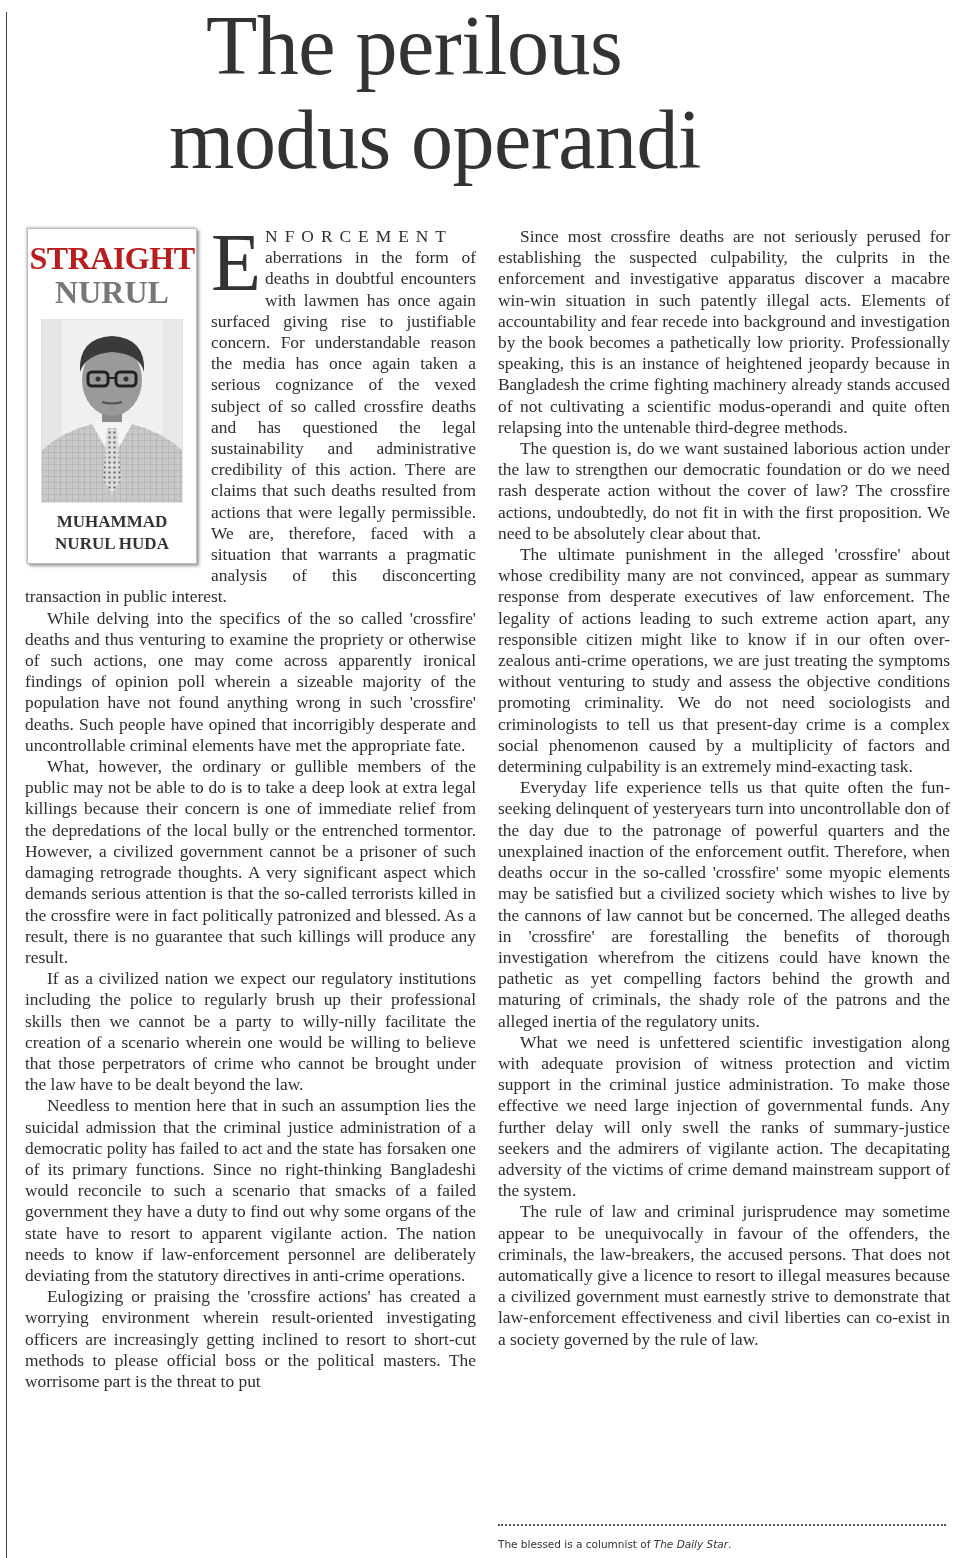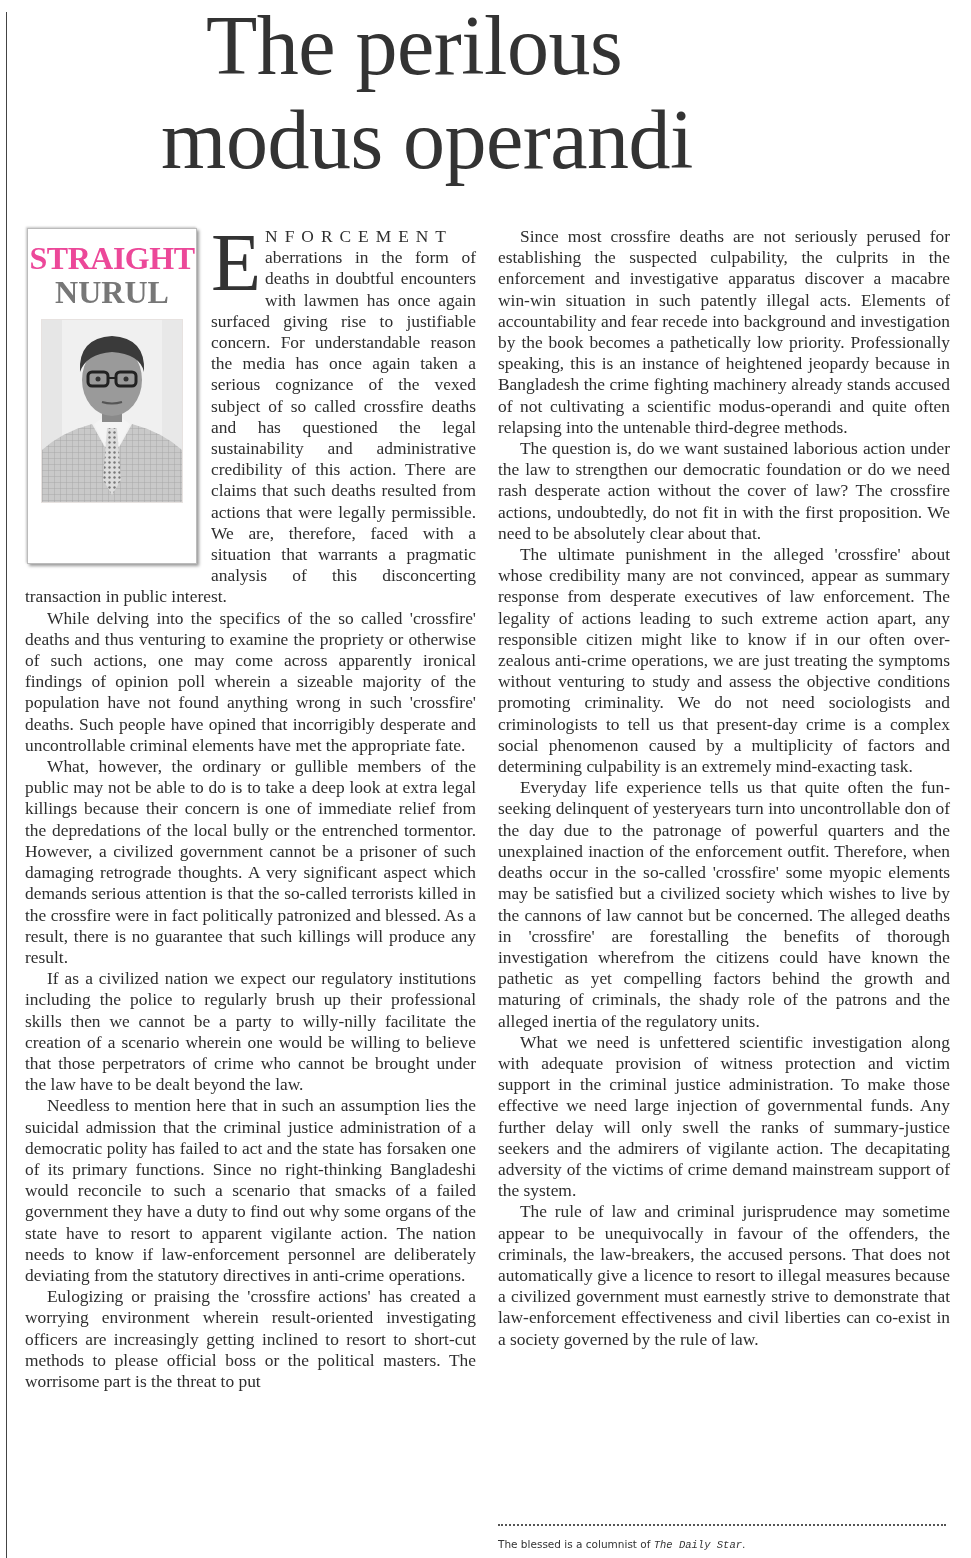--- a/index.html
+++ b/index.html
@@ -9,41 +9,41 @@
     font-family: "DejaVu Serif", serif;
   }
   .left-rule { position: absolute; left: 6px; top: 12px; width: 1px; height: 1546px; background: #444; }
   .headline {
     position: absolute; left: 0; width: 971px; top: 0;
     text-align: center;
     font-family: "Liberation Serif", serif;
     font-size: 84px; line-height: 84px; color: #333; letter-spacing: -0.5px;
   }
   .headline .l1 { position: absolute; top: 4px; left: 0; width: 828px; }
-  .headline .l2 { position: absolute; top: 98px; left: 0; width: 854px; }
+  .headline .l2 { position: absolute; top: 98px; left: 0; width: 854px; padding-left: 8px; }
 
   .col {
     position: absolute; top: 226px; width: 451px;
     font-family: "Liberation Serif", serif;
     font-size: 17.4px; line-height: 21.2px;
     text-align: justify; hyphens: auto;
   }
   .col.left { left: 25px; }
   .col.right { left: 498px; width: 452px; }
   .col p { margin: 0; text-indent: 22px; }
   .col p.noindent { text-indent: 0; }
 
   .box {
     float: left; width: 168px; height: 334px;
     margin: 2px 14px 4px 2px;
     border: 1px solid #bbb;
     box-shadow: 2px 2px 3px #999, -1px -1px 2px #ccc;
     background: #fff; text-align: center; position: relative;
   }
-  .box .t1 { font-family: "Liberation Serif", serif; font-weight: bold; font-size: 32px; line-height: 34px; color: #ec4899; margin-top: 12px; letter-spacing: -0.5px; }
+  .box .t1 { font-family: "Liberation Serif", serif; font-weight: bold; font-size: 32px; line-height: 34px; color: #b91c1c; margin-top: 12px; letter-spacing: -0.5px; }
   .box .t2 { font-family: "Liberation Serif", serif; font-weight: bold; font-size: 32px; line-height: 34px; color: #777; }
   .photo {
     width: 140px; height: 182px; margin: 10px auto 0; background: #f1f1f1; position: relative; overflow: hidden;
     border: 1px solid #e7e2e0;
   }
   .box .name { font-family: "Liberation Serif", serif; font-weight: bold; font-size: 17px; line-height: 22px; color: #333; margin-top: 8px; }
 
   .dropcap {
     float: left; font-family: "Liberation Serif", serif; font-size: 82px; line-height: 62px;
     margin: 2px 4px 0 0; color: #333; padding-top: 4px;
@@ -51,21 +51,21 @@
   .spaced { letter-spacing: 7px; font-family: Liberation Serif, serif; }
 
   .footer-rule {
     position: absolute; left: 498px; top: 1524px; width: 448px; height: 0;
     border-top: 2px dotted #555;
   }
   .footer-note {
     position: absolute; left: 498px; top: 1538px;
     font-family: "DejaVu Sans", sans-serif; font-size: 10.5px; color: #333;
   }
-  .footer-note i { font-style: italic; font-family: Liberation Mono, monospace; }
+  .footer-note i { font-style: italic; }
 </style>
 </head>
 <body>
 
 <div class="left-rule"></div>
 
 <h1 class="headline" style="margin:0;font-weight:normal;">
   <span class="l1">The perilous</span>
   <span class="l2">modus operandi</span>
 </h1>
@@ -104,20 +104,24 @@
 
         <rect x="46" y="52" width="20" height="14" rx="4" fill="none" stroke="#222" stroke-width="3"></rect>
         <rect x="74" y="52" width="20" height="14" rx="4" fill="none" stroke="#222" stroke-width="3"></rect>
         <line x1="66" y1="58" x2="74" y2="58" stroke="#222" stroke-width="2"></line>
         <circle cx="56" cy="59" r="2.5" fill="#333"></circle>
         <circle cx="84" cy="59" r="2.5" fill="#333"></circle>
 
         <path d="M60 82 Q70 85 80 82" stroke="#555" stroke-width="2" fill="none"></path>
       </svg>
     </div>
+    <div class="name">
+      <div>MUHAMMAD</div>
+      <div>NURUL HUDA</div>
+    </div>
   </div>
 
   <p class="noindent"><span class="dropcap">E</span><span class="spaced">NFORCEMENT</span><span> aberrations in the form of deaths in doubtful encounters with lawmen has once again surfaced giving rise to justifiable concern. For understandable reason the media has once again taken a serious cognizance of the vexed subject of so called crossfire deaths and has questioned the legal sustainability and administrative credibility of this action. There are claims that such deaths resulted from actions that were legally permissible. We are, therefore, faced with a situation that warrants a pragmatic analysis of this disconcerting transaction in public interest.</span></p>
   <p>While delving into the specifics of the so called 'crossfire' deaths and thus venturing to examine the propriety or otherwise of such actions, one may come across apparently ironical findings of opinion poll wherein a sizeable majority of the population have not found anything wrong in such 'crossfire' deaths. Such people have opined that incorrigibly desperate and uncontrollable criminal elements have met the appropriate fate.</p>
   <p>What, however, the ordinary or gullible members of the public may not be able to do is to take a deep look at extra legal killings because their concern is one of immediate relief from the depredations of the local bully or the entrenched tormentor. However, a civilized government cannot be a prisoner of such damaging retrograde thoughts. A very significant aspect which demands serious attention is that the so-called terrorists killed in the crossfire were in fact politically patronized and blessed. As a result, there is no guarantee that such killings will produce any result.</p>
   <p>If as a civilized nation we expect our regulatory institutions including the police to regularly brush up their professional skills then we cannot be a party to willy-nilly facilitate the creation of a scenario wherein one would be willing to believe that those perpetrators of crime who cannot be brought under the law have to be dealt beyond the law.</p>
   <p>Needless to mention here that in such an assumption lies the suicidal admission that the criminal justice administration of a democratic polity has failed to act and the state has forsaken one of its primary functions. Since no right-thinking Bangladeshi would reconcile to such a scenario that smacks of a failed government they have a duty to find out why some organs of the state have to resort to apparent vigilante action. The nation needs to know if law-enforcement personnel are deliberately deviating from the statutory directives in anti-crime operations.</p>
   <p>Eulogizing or praising the 'crossfire actions' has created a worrying environment wherein result-oriented investigating officers are increasingly getting inclined to resort to short-cut methods to please official boss or the political masters. The worrisome part is the threat to put</p>
 </div>
 

